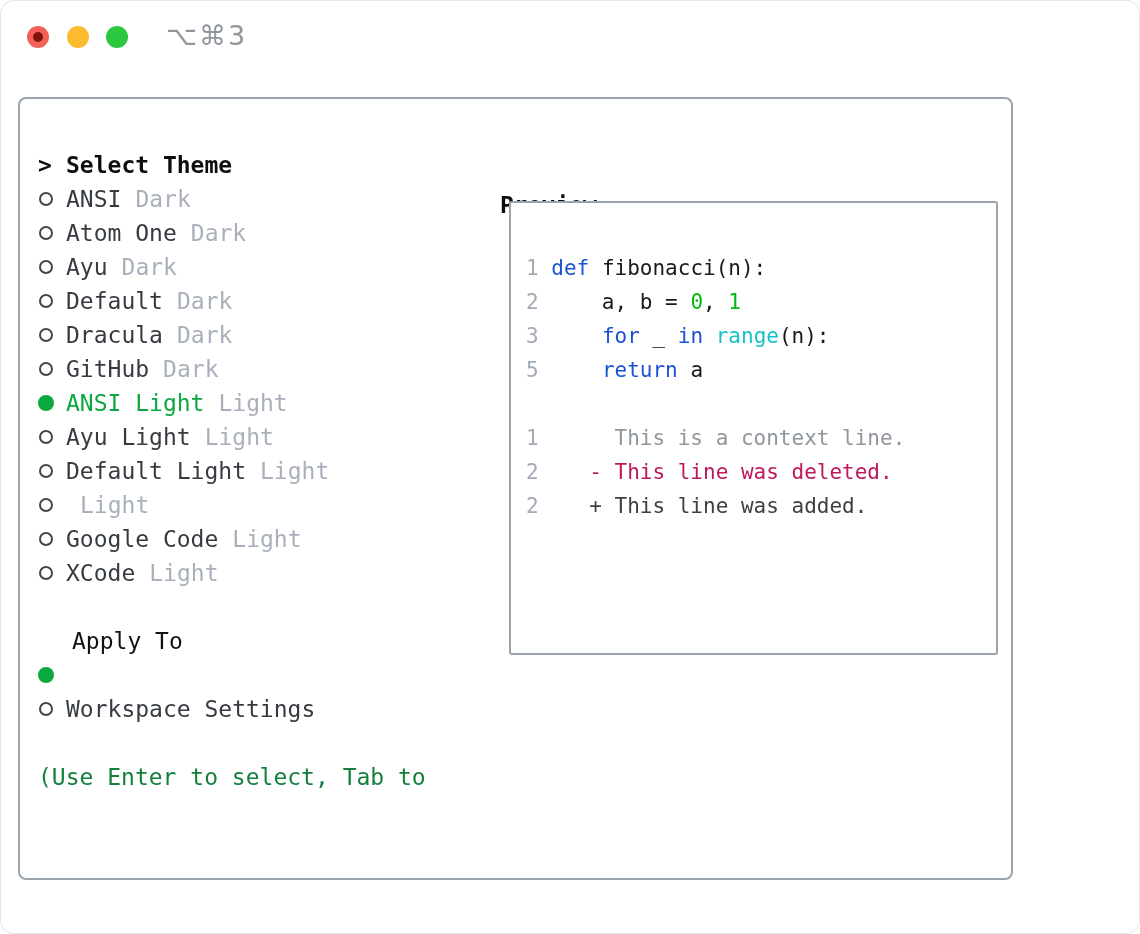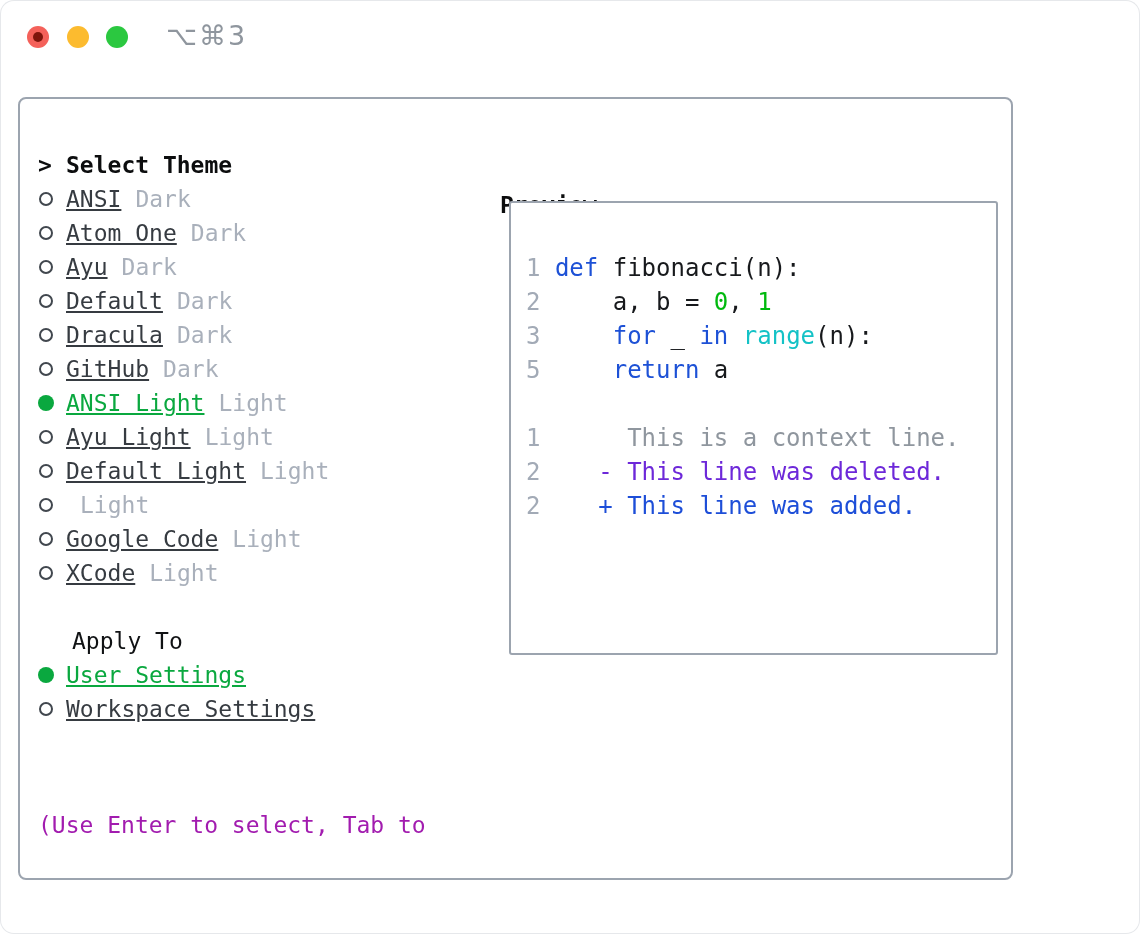--- a/index.html
+++ b/index.html
@@ -21,43 +21,43 @@
     position:absolute;left:18px;top:97px;width:991px;height:779px;
     border:2px solid #9ca4af;border-radius:8px;background:#ffffff;
   }
   .row{height:34px;display:flex;align-items:center;font-size:23px;white-space:pre;}
   .marker{width:28px;display:flex;align-items:center;flex:0 0 28px;}
   .cursor{font-weight:bold;color:#0c0d0e;}
   .htext{font-weight:bold;color:#0c0d0e;}
   .htext2{color:#101214;margin-left:6px;}
   .radio{box-sizing:border-box;width:14px;height:14px;border:2px solid #41474e;border-radius:50%;margin-left:1px;}
   .radio.on{width:16px;height:16px;border:none;background:#0aa83f;margin-left:0;}
-  .iname{color:#363b41;text-decoration:underline;}
+  .iname{color:#363b41;}
   .iname.sel{color:#0aa83f;}
   .variant{color:#a9b0bb;margin-left:14px;}
   .theme-area{position:absolute;left:18px;top:49px;}
   .apply-area{position:absolute;left:18px;top:525px;}
-  .hint{position:absolute;left:18px;top:661px;font-size:23px;color:#a21caf;margin-top:48px;}
+  .hint{position:absolute;left:18px;top:661px;font-size:23px;color:#15803d;}
   .hint div{height:34px;line-height:34px;white-space:pre;}
   
   .preview-title{position:absolute;left:480px;top:53px;height:34px;line-height:34px;font-size:23px;font-weight:bold;color:#0c0d0e;margin-top:36px;}
   .preview-box{
     position:absolute;left:489px;top:102px;width:470px;height:402px;
     border:2px solid #9ca4af;border-radius:3px;background:#ffffff;
     padding:48px 0 0 15px;box-sizing:content-box;overflow:hidden;
   }
-  .pline{height:34px;line-height:34px;font-size:24px;white-space:pre;}
+  .pline{height:34px;line-height:34px;font-size:21px;white-space:pre;}
   .ln{color:#a2aab6;}
   .fg{color:#17191c;}
   .kw{color:#1d51d6;}
   .fn{color:#14c2c6;}
   .num{color:#00b90e;}
   .ctx{color:#8f969e;margin-top:32px;}
-  .del{color:#6d28d9;}
-  .add{color:#1d4ed8;}
+  .del{color:#be185d;}
+  .add{color:#404040;}
 </style>
 </head>
 <body>
 
 <div class="window">
 
   <div class="titlebar">
     <span class="tl tl-red"></span>
     <span class="tl tl-yellow"></span>
     <span class="tl tl-green"></span>
@@ -86,21 +86,21 @@
           <div class="row"><span class="marker"><span class="radio"></span></span><span class="iname">XCode</span><span class="variant">Light</span></div>
         </div>
     </div>
 
     <div class="apply-area">
       <div class="row">
         <span class="marker"></span>
         <span class="htext2">Apply To</span>
       </div>
       <div id="apply-list">
-          <div class="row"><span class="marker"><span class="radio on"></span></span><span class="iname sel">User Settings</span></div>
+          <div class="row"><span class="marker"><span class="radio on"></span></span></div>
           <div class="row"><span class="marker"><span class="radio"></span></span><span class="iname">Workspace Settings</span></div>
         </div>
     </div>
 
     <div class="hint">
       <div>(Use Enter to select, Tab to</div>
     </div>
 
     <div class="preview-title">Preview</div>
 

